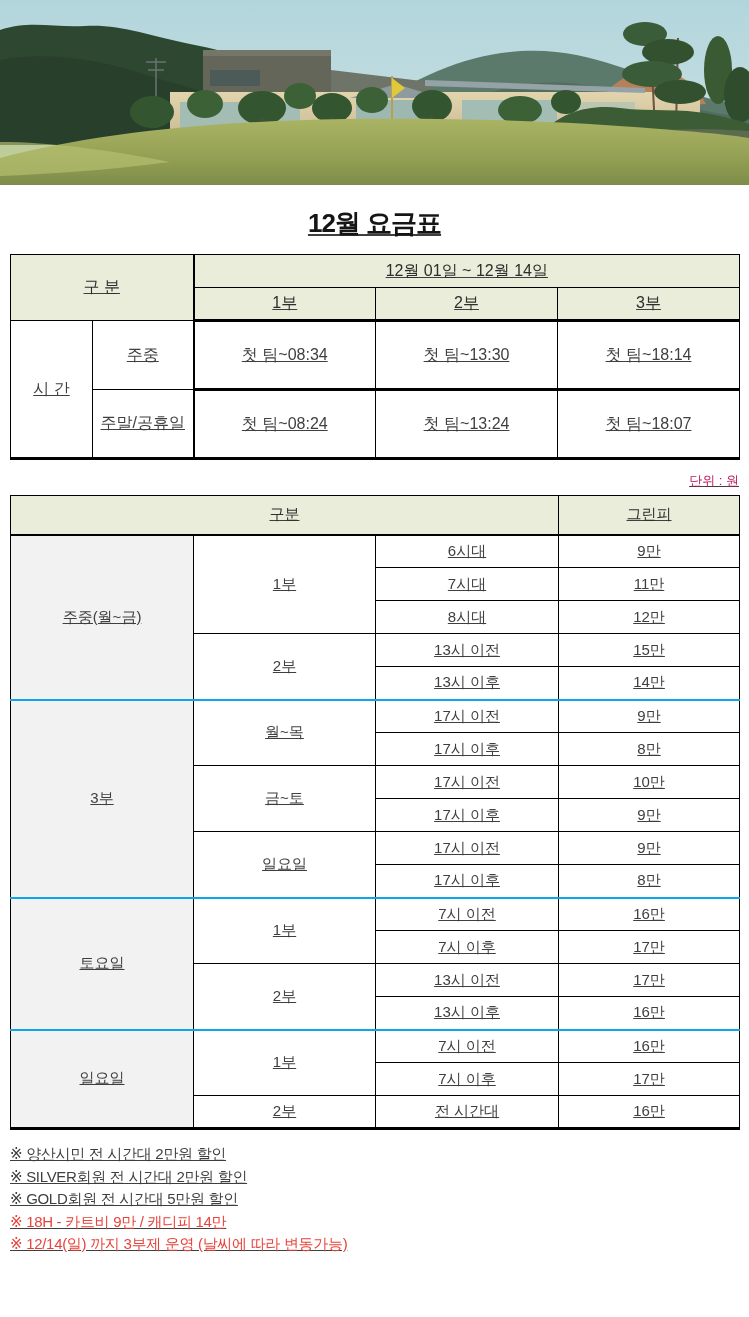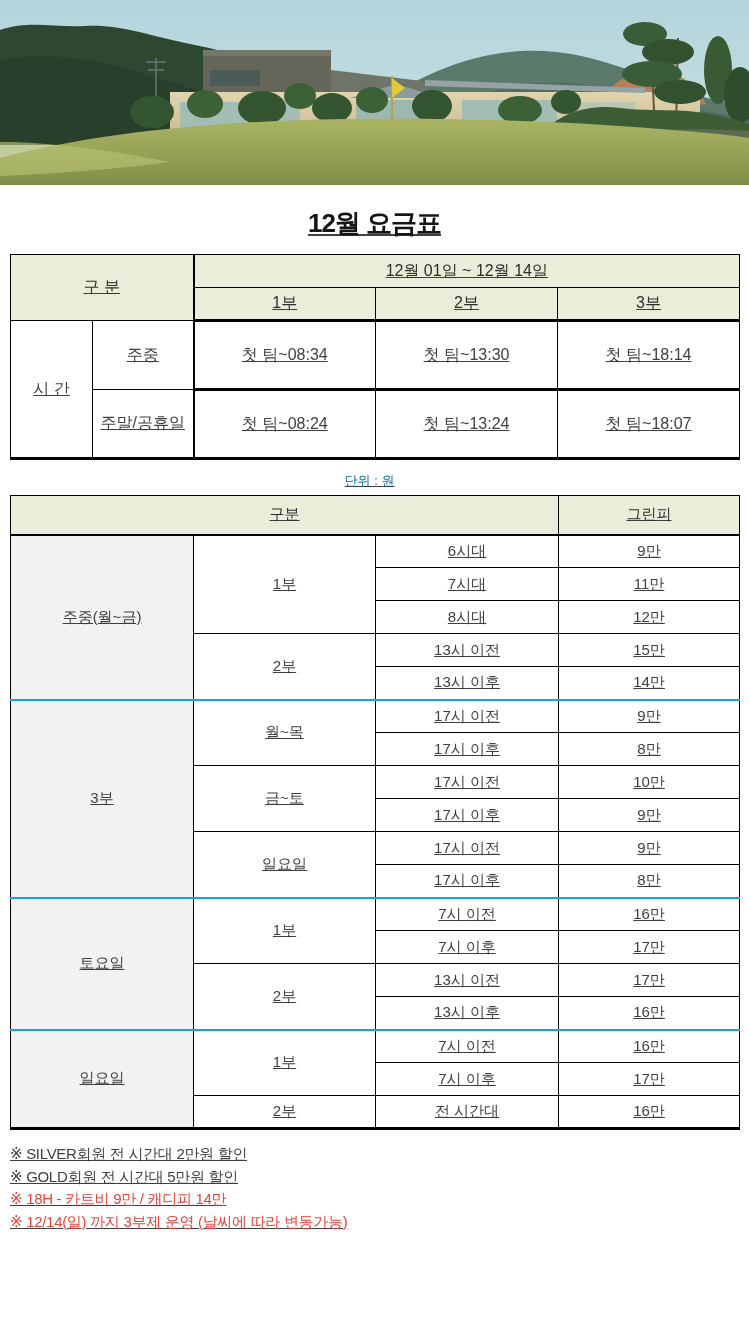--- a/index.html
+++ b/index.html
@@ -30,23 +30,23 @@
   .t1 { width: 729px; margin-top: 14px; border: 1px solid #000; border-bottom: 3px solid #000; font-size: 16px; }
   .t1 td { height: 33px; }
   .t1 .hd td { background: #e9edd9; color: #2e2e2e; }
   .t1 .body td { height: 69px; }
   .t1 .div-r { border-right: 2px solid #000; }
   .t1 .data { border-top: 3px solid #000; border-radius: 19px; }
 
   
   .unit-note {
     width: 739px;
-    text-align: center;
+    text-align: right;
     font-size: 13px;
-    color: #0369a1;
+    color: #be185d;
     margin: 13px 0 6px 0;
     height: 16px;
     line-height: 16px;
   }
 
   
   .t2 { width: 729px; border: 1px solid #000; border-bottom: 3px solid #000; font-size: 15px; padding-left: 16px; }
   .t2 thead td { height: 39px; background: #e9edd9; border-bottom: 2px solid #000; color: #2e2e2e; }
   .t2 tbody td { height: 33px; }
   .t2 tr.sec-start td { border-top: 2px solid #0ea5e9; }
@@ -281,19 +281,20 @@
         </tr>
         <tr>
           <td rowspan="1">2부</td>
           <td>전 시간대</td>
           <td>16만</td>
         </tr>
       </tbody>
   </table>
 
   <div class="footnotes">
+      <div>※ 양산시민 전 시간대 2만원 할인</div>
       <div>※ SILVER회원 전 시간대 2만원 할인</div>
       <div>※ GOLD회원 전 시간대 5만원 할인</div>
       <div class="red">※ 18H - 카트비 9만 / 캐디피 14만</div>
       <div class="red">※ 12/14(일) 까지 3부제 운영 (날씨에 따라 변동가능)</div>
     </div>
 
 </div>
 
 </body></html>

